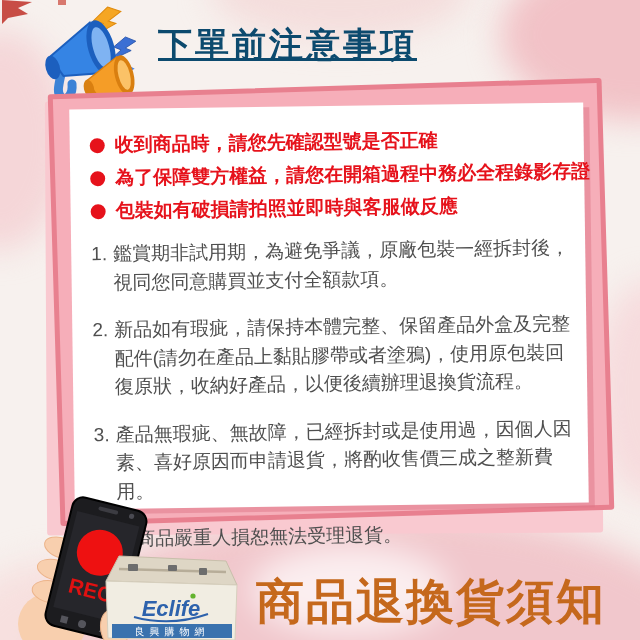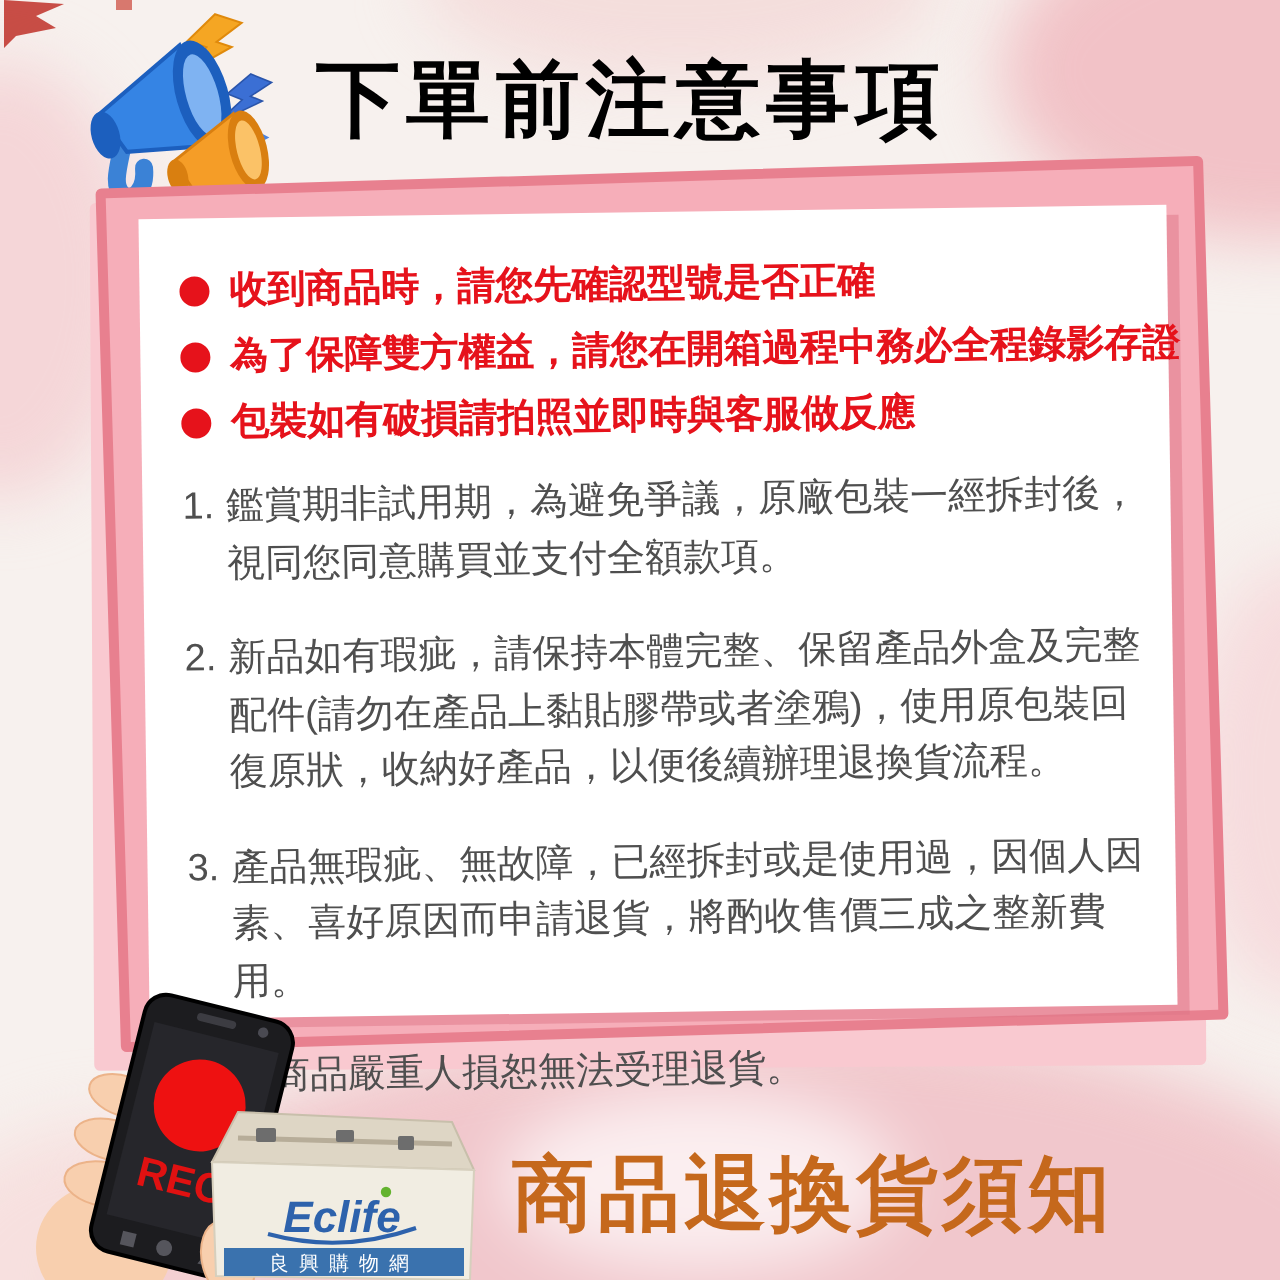--- a/index.html
+++ b/index.html
@@ -16,22 +16,22 @@
   .blob.b4{left:40px;top:510px;width:680px;height:280px;background:rgba(240,191,197,.85);}
   .blob.b5{left:-50px;top:560px;width:220px;height:180px;background:rgba(246,214,214,.6);}
   .blob.b6{left:595px;top:280px;width:110px;height:220px;background:rgba(245,203,207,.55);}
   .blob.b7{left:250px;top:545px;width:200px;height:90px;background:rgba(255,255,255,.7);}
 
   
   .corner-mark{position:absolute;left:0;top:0;}
   .megaphones{position:absolute;left:20px;top:4px;}
   .page-title{
     position:absolute;left:158px;top:22px;
-    font-size:42px;font-weight:bold;letter-spacing:3px;
-    color:#000000;white-space:nowrap;
+    font-size:34px;font-weight:bold;letter-spacing:3px;
+    color:#0c4a6e;white-space:nowrap;text-decoration:underline;
   }
 
   
   .back-card{
     position:absolute;left:46px;top:100px;width:556px;height:434px;
     background:#f9c9d0;transform:rotate(-.3deg);border-radius:3px;
   }
   .pink-card{
     position:absolute;left:54px;top:86px;width:554px;height:432px;
     background:#f6aeb9;border:5px solid #e8808f;box-sizing:border-box;
@@ -56,21 +56,21 @@
     display:flex;gap:6px;color:#4f4f4f;font-size:19px;line-height:1.5;
     margin-bottom:19px;
   }
   .term .num{flex:0 0 auto;}
 
   
   .phone-art{position:absolute;left:18px;top:496px;}
   .box-art{position:absolute;left:96px;top:548px;}
   .footer-title{
     position:absolute;left:256px;top:570px;
-    font-size:41px;font-weight:bold;letter-spacing:2px;
+    font-size:48px;font-weight:bold;letter-spacing:2px;
     color:#c5681c;white-space:nowrap;
   }
 </style>
 </head>
 <body>
 
 <div class="blob b1"></div>
 <div class="blob b2"></div>
 <div class="blob b3"></div>
 <div class="blob b4"></div>

